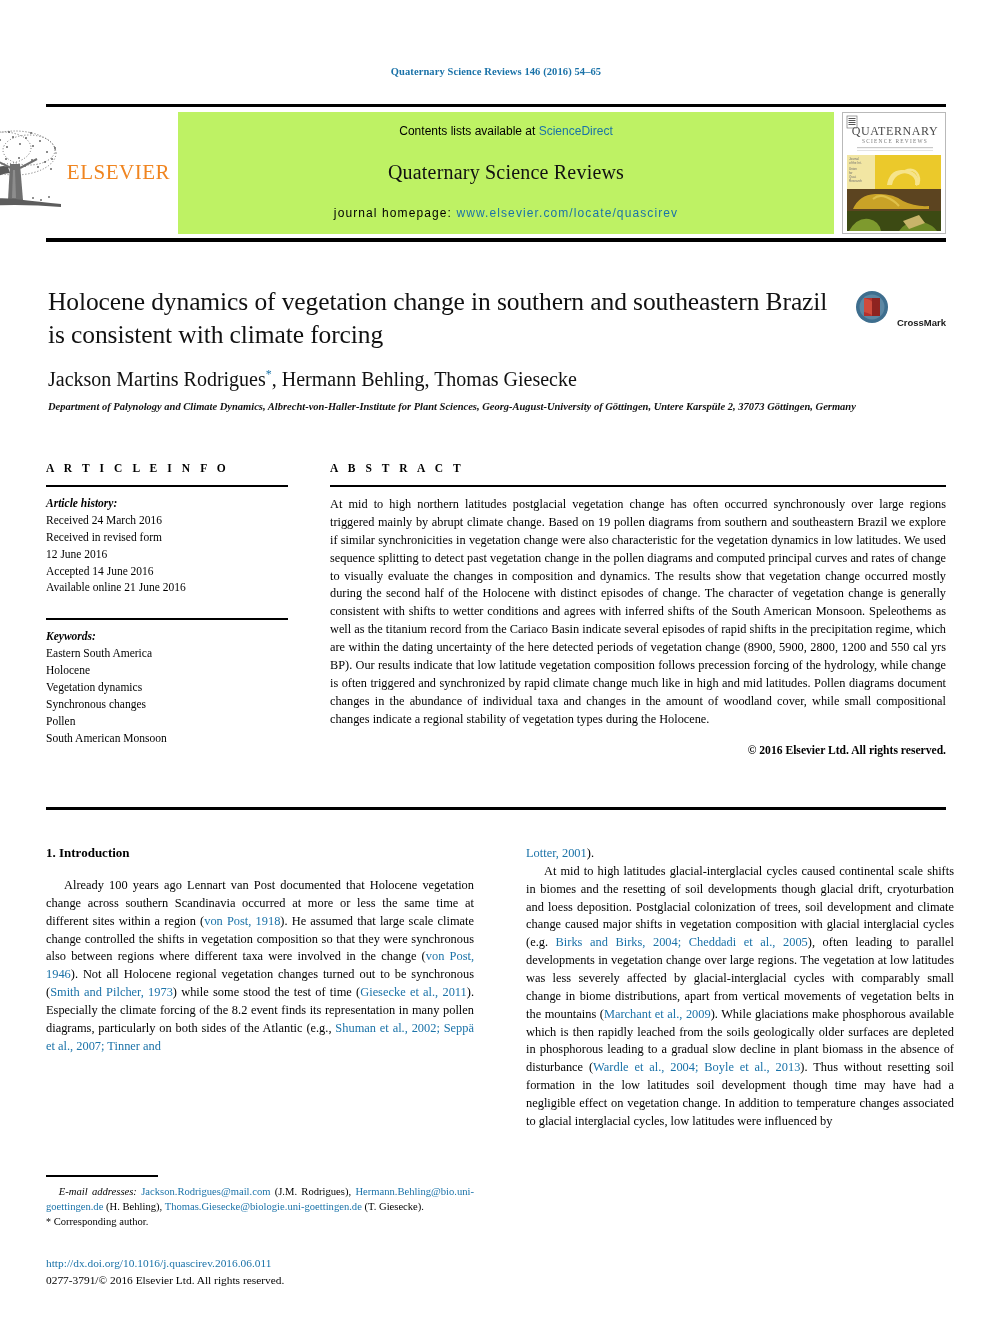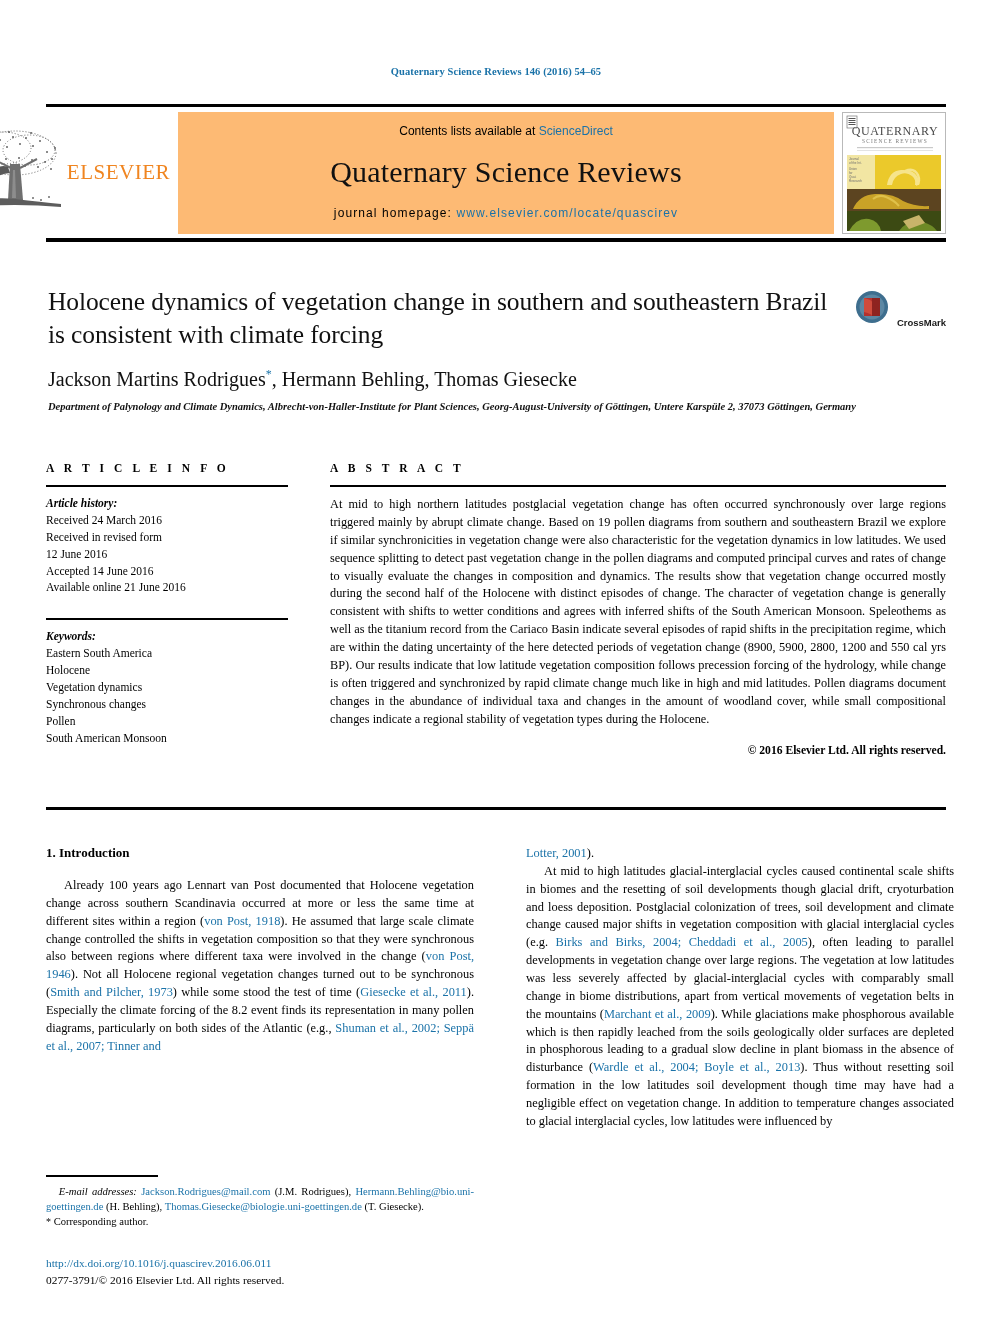--- a/index.html
+++ b/index.html
@@ -71,41 +71,41 @@
   .elsevier-word {
     font-family: "Liberation Serif", serif;
     font-size: 21px;
     letter-spacing: 0.5px;
     color: #F08520;
     line-height: 1;
     margin-top: 1px;
   }
   .grey-panel {
     flex: 1 1 auto;
-    background: #fdba74;
+    background: #bef264;
     margin-left: 8px;
     margin-right: 8px;
     display: flex;
     flex-direction: column;
     align-items: center;
     justify-content: space-between;
     padding: 12px 0 14px 0;
     box-sizing: border-box;
   }
   .contents-line {
     font-family: "Liberation Sans", sans-serif;
     font-size: 12px;
     color: #000;
   }
   .contents-line .sd {
     color: #1a72a8;
   }
   .journal-name {
     font-family: "Liberation Serif", serif;
-    font-size: 30px;
+    font-size: 20px;
     letter-spacing: .2px;
     color: #111;
   }
   .homepage-line {
     font-family: "Liberation Sans", sans-serif;
     font-size: 12px;
     letter-spacing: 1.1px;
     color: #000;
   }
   .homepage-line .url { color: #1a72a8; }

